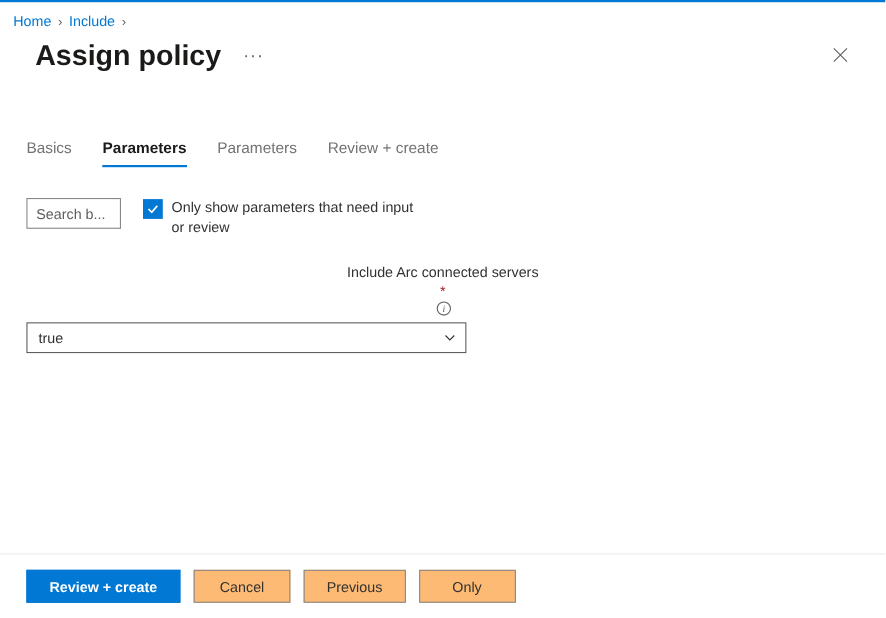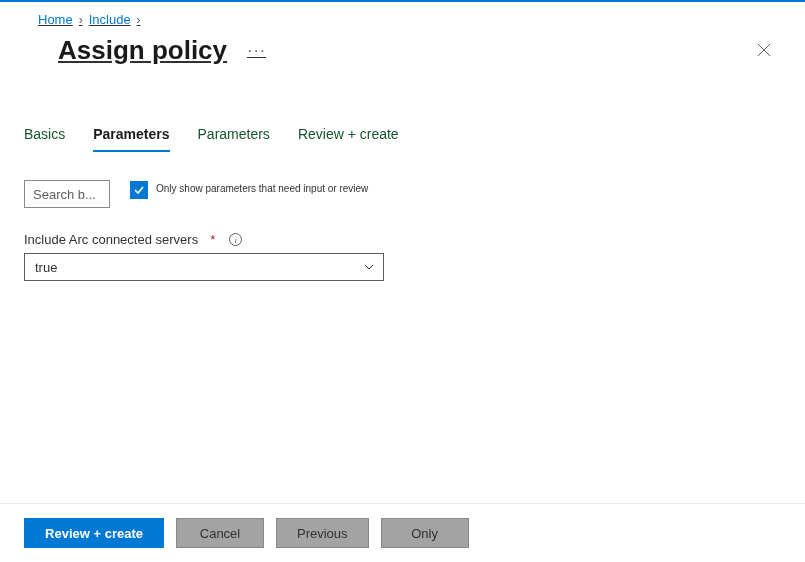--- a/index.html
+++ b/index.html
@@ -15,22 +15,21 @@
       width: 805px;
       height: 562px;
       overflow: hidden;
       position: relative;
     }
     .top-border {
       height: 2px;
       background: #0078d4;
     }
     .header-area {
-      padding: 10px 24px 0 38px;
-      text-decoration: underline;
+      padding: 10px 24px 0 12px;
     }
     .breadcrumb {
       display: flex;
       align-items: center;
       gap: 6px;
       font-size: 13px;
       margin-bottom: 8px;
     }
     .breadcrumb a {
       color: #0078d4;
@@ -84,21 +83,21 @@
     }
     .tabs {
       display: flex;
       gap: 28px;
       border-bottom: none;
       margin-top: 20px;
       margin-bottom: 28px;
     }
     .tab {
       font-size: 14px;
-      color: #14532d;
+      color: #737373;
       cursor: pointer;
       padding: 6px 0 10px 0;
       position: relative;
     }
     .tab.active {
       font-weight: 600;
       color: #1b1a19;
       text-align: center;
     }
     .tab.active::after {
@@ -144,54 +143,55 @@
       justify-content: center;
       cursor: pointer;
       flex-shrink: 0;
       margin-top: 1px;
     }
     .checkbox-box svg {
       width: 12px;
       height: 12px;
     }
     .checkbox-label {
-      font-size: 10px;
+      font-size: 13px;
       line-height: 18px;
       color: #323130;
     }
     .field-group {
       margin-bottom: 16px;
     }
     .field-label-row {
       display: flex;
       align-items: center;
-      gap: 12px;
+      gap: 2px;
       margin-bottom: 6px;
       font-size: 13px;
+      flex-direction: column;
     }
     .required-star {
       color: #a4262c;
     }
     .info-icon {
       width: 13px;
       height: 13px;
       border: 1px solid #605e5c;
       border-radius: 50%;
       display: inline-flex;
       align-items: center;
       justify-content: center;
       font-size: 9px;
       color: #605e5c;
       font-style: italic;
       font-family: Georgia, serif;
       margin-left: 2px;
       cursor: help;
     }
     .select-box {
-      width: 360px;
+      width: 400px;
       height: 28px;
       border: 1px solid #605e5c;
       display: flex;
       align-items: center;
       justify-content: space-between;
       padding: 0 8px 0 10px;
       cursor: pointer;
       font-size: 13px;
     }
     .chevron-down {
@@ -209,21 +209,21 @@
       gap: 12px;
       background: #ffffff;
     }
     .btn {
       height: 30px;
       padding: 0 20px;
       font-size: 13px;
       font-family: inherit;
       cursor: pointer;
       border: 1px solid #8a8886;
-      background: #a3a3a3;
+      background: #fdba74;
       color: #323130;
       min-width: 88px;
     }
     .btn-primary {
       background: #0078d4;
       border-color: #0078d4;
       color: #ffffff;
       font-weight: 600;
       min-width: 140px;
     }

